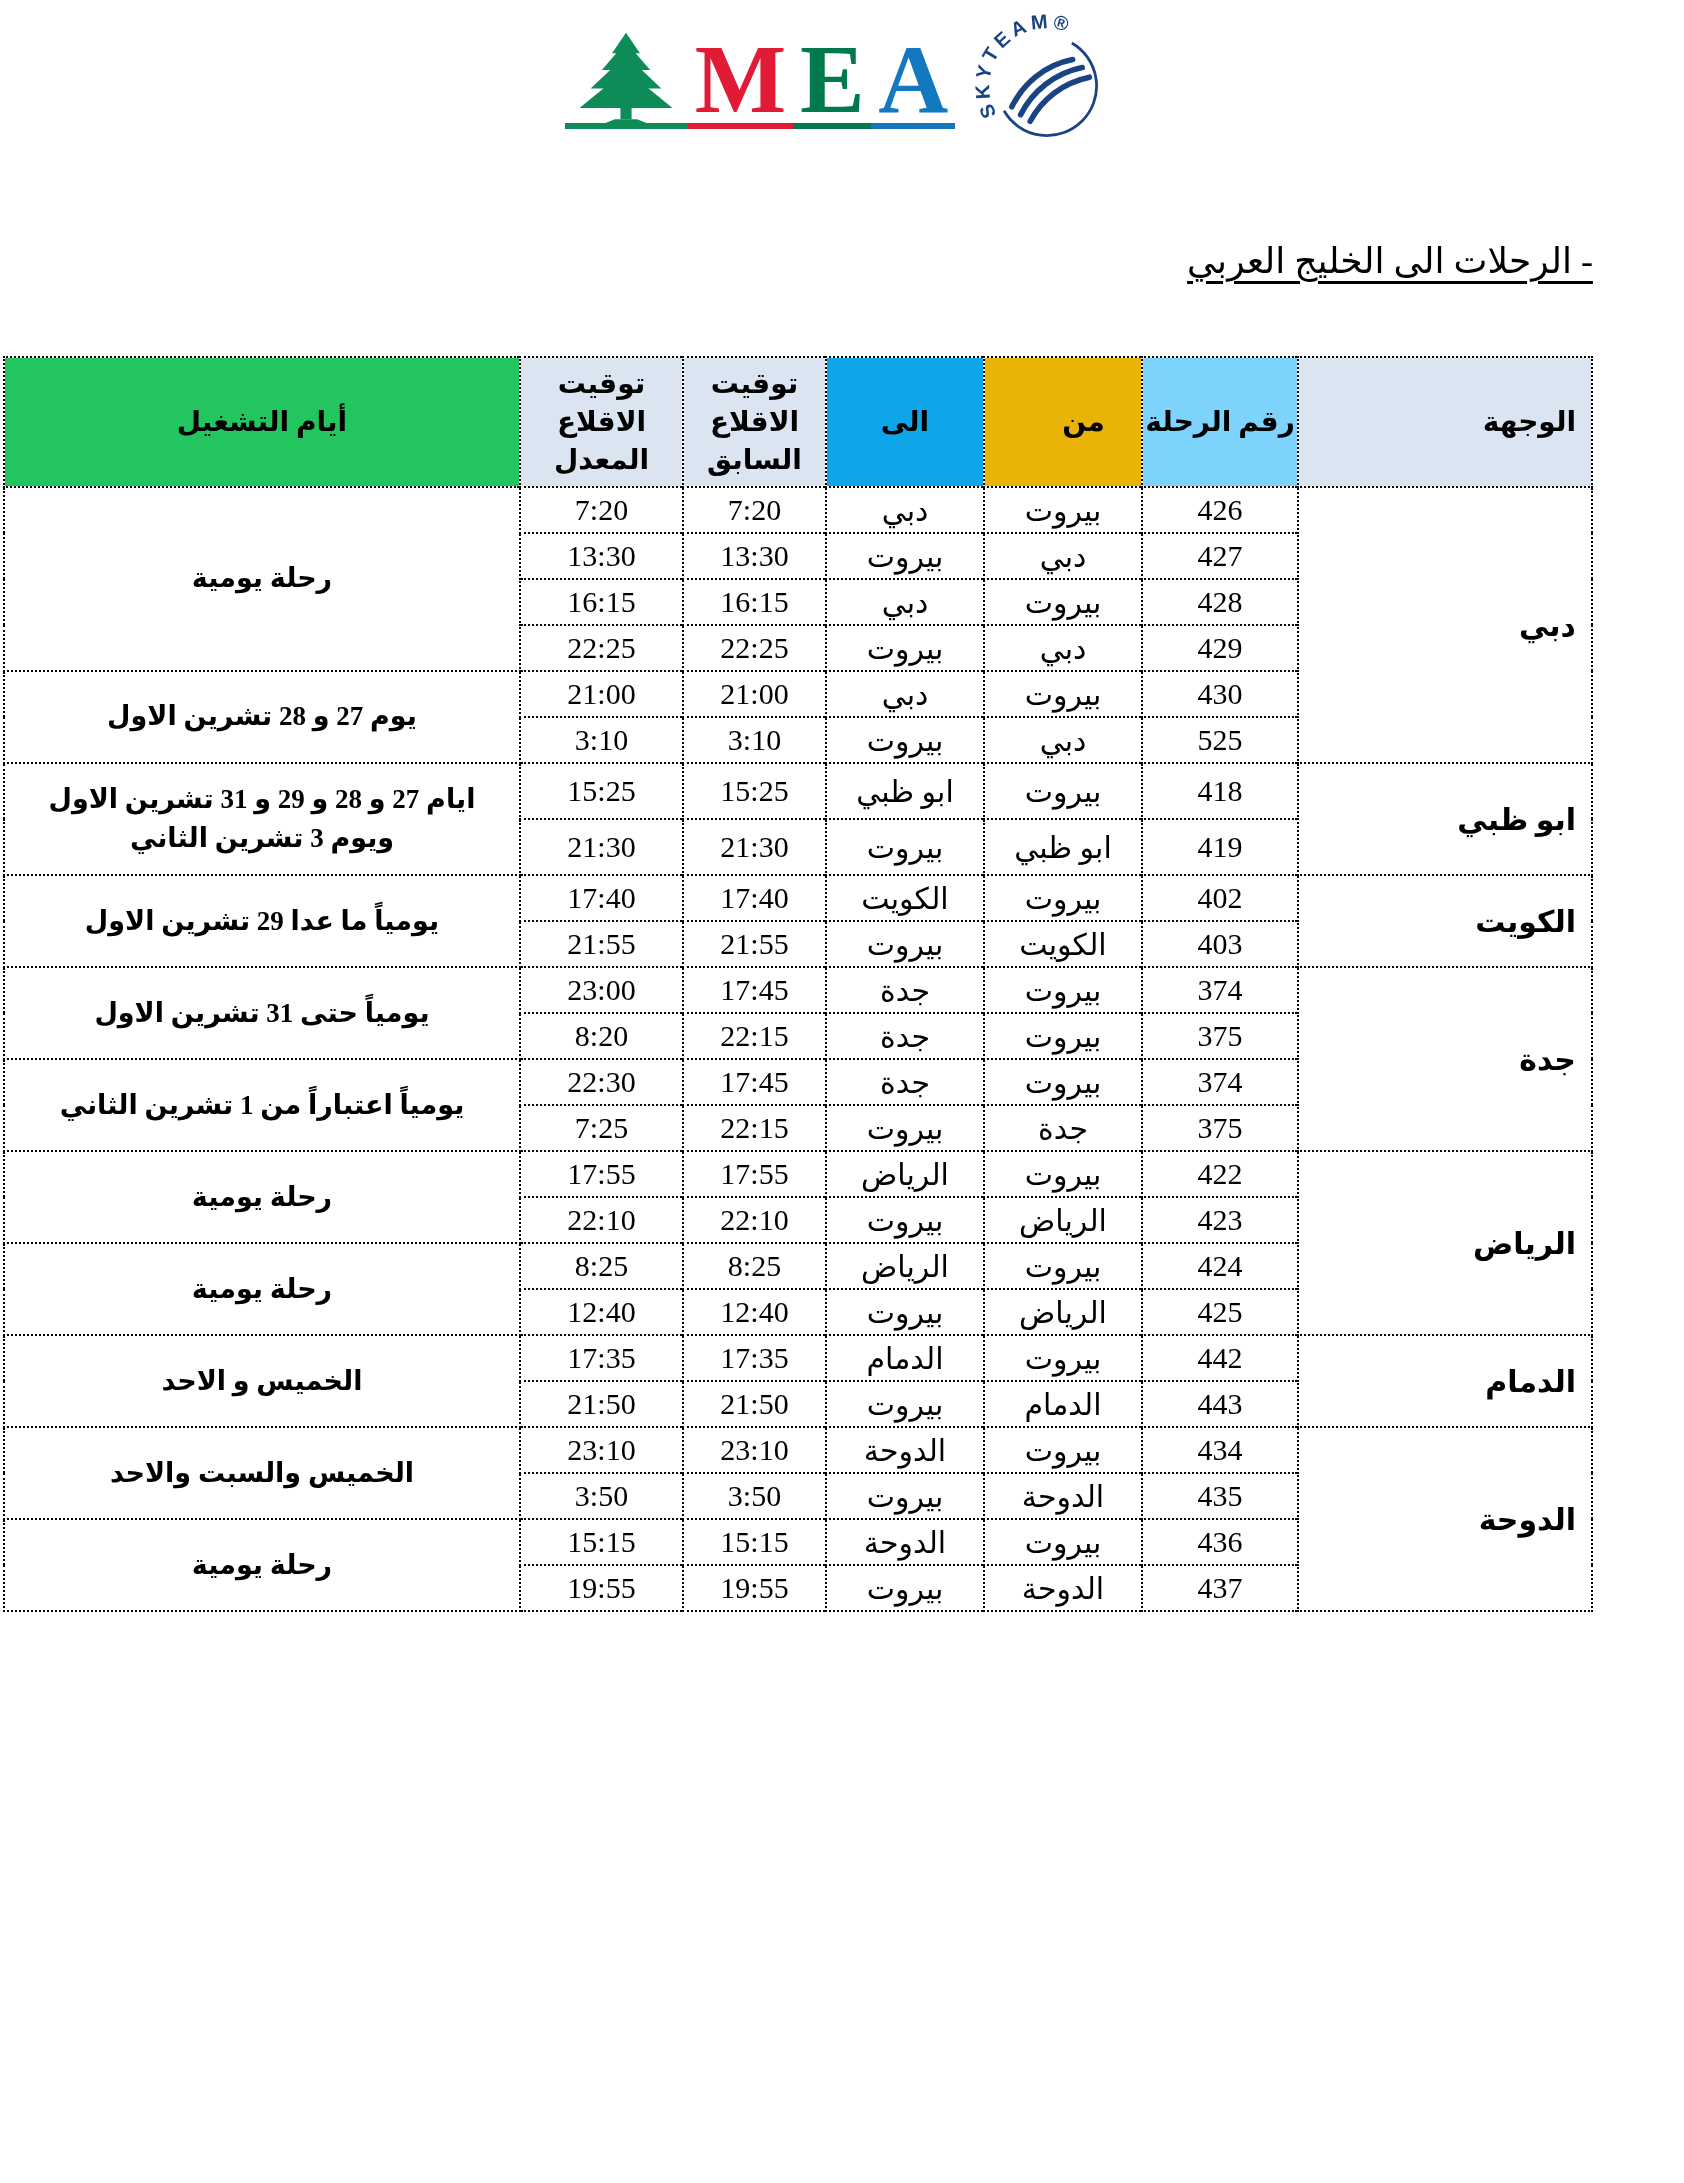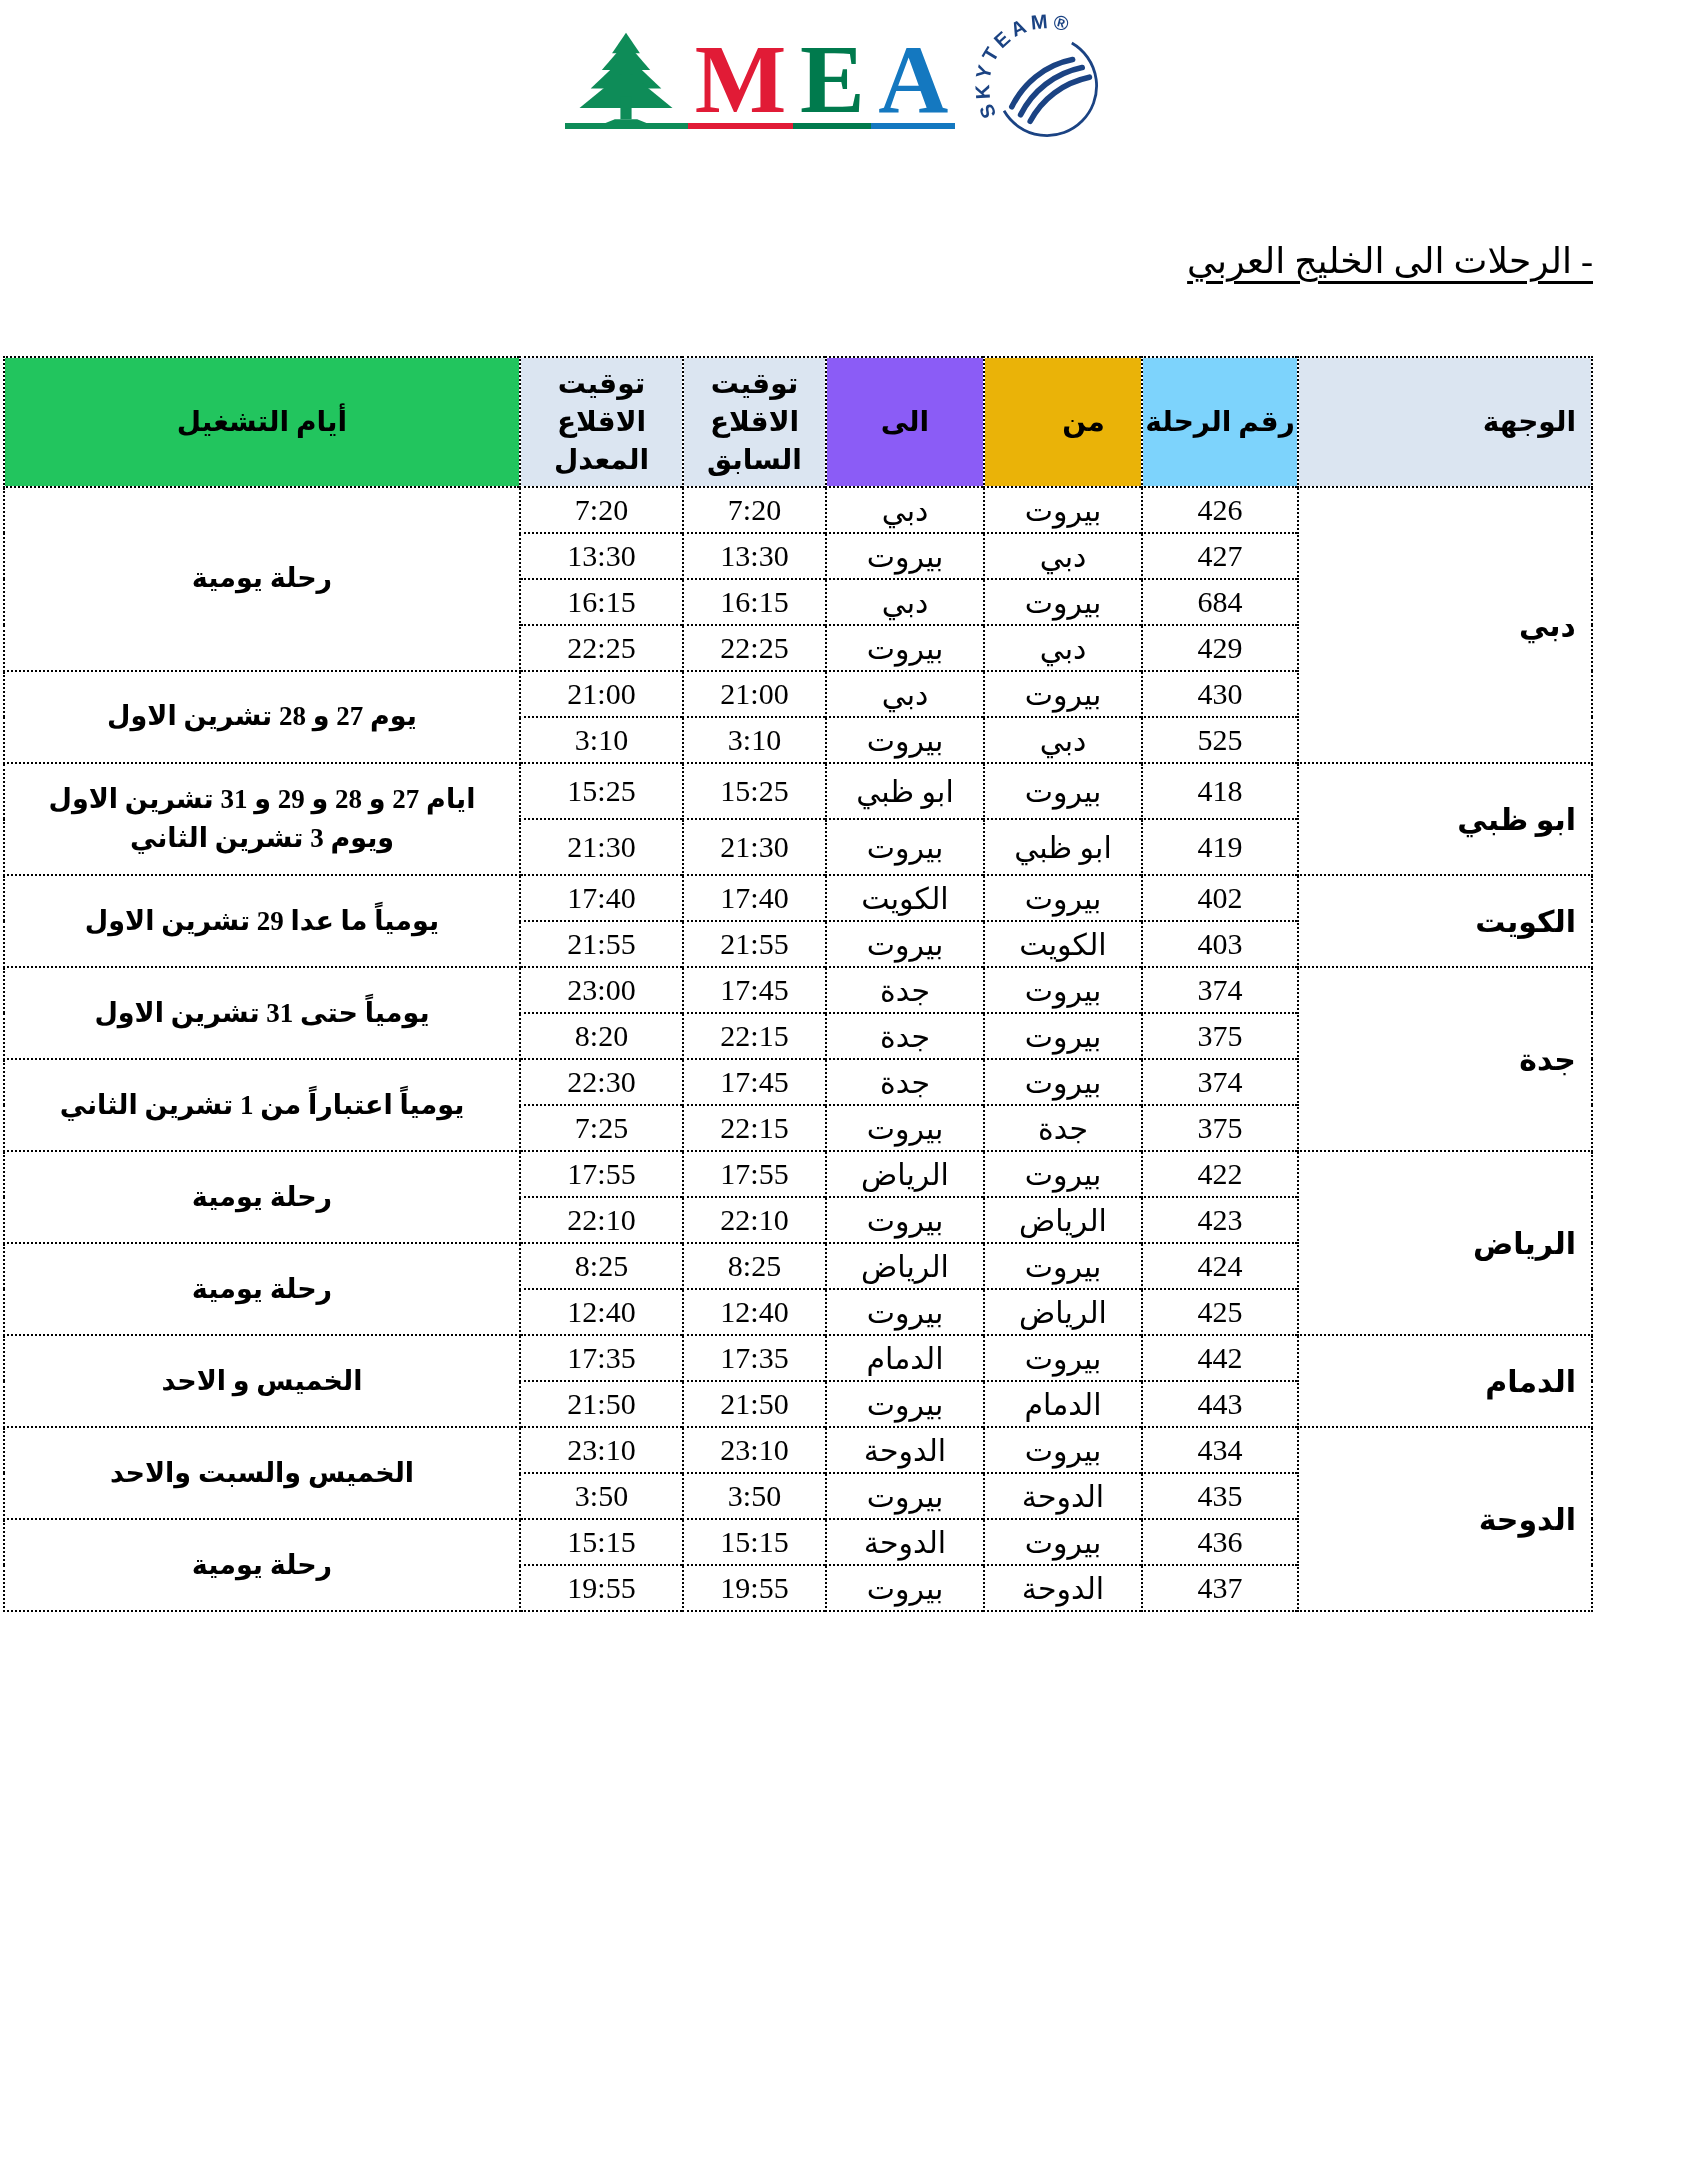--- a/index.html
+++ b/index.html
@@ -149,21 +149,21 @@
       <col style="width:158px">
       <col style="width:143px">
       <col style="width:163px">
       <col style="width:516px">
     </colgroup>
     <thead>
       <tr>
         <th class="h-dest" style="background-color: rgb(219, 229, 241);">الوجهة</th>
         <th style="background-color: #7dd3fc;">رقم الرحلة</th>
         <th style="background-color: #eab308; padding-left: 41px;">من</th>
-        <th style="background-color: #8b5cf6;">الى</th>
+        <th style="background-color: #0ea5e9;">الى</th>
         <th class="pre" style="background-color: rgb(219, 229, 241);">توقيت
 الاقلاع
 السابق</th>
         <th class="pre" style="background-color: rgb(219, 229, 241);">توقيت
 الاقلاع
 المعدل</th>
         <th style="background-color: #22c55e;">أيام التشغيل</th>
       </tr>
     </thead>
     <tbody>
@@ -177,21 +177,21 @@
           <td class="days" rowspan="4">رحلة يومية</td>
         </tr>
         <tr>
           <td>427</td>
           <td>دبي</td>
           <td>بيروت</td>
           <td>13:30</td>
           <td>13:30</td>
         </tr>
         <tr>
-          <td>684</td>
+          <td>428</td>
           <td>بيروت</td>
           <td>دبي</td>
           <td>16:15</td>
           <td>16:15</td>
         </tr>
         <tr>
           <td>429</td>
           <td>دبي</td>
           <td>بيروت</td>
           <td>22:25</td>

